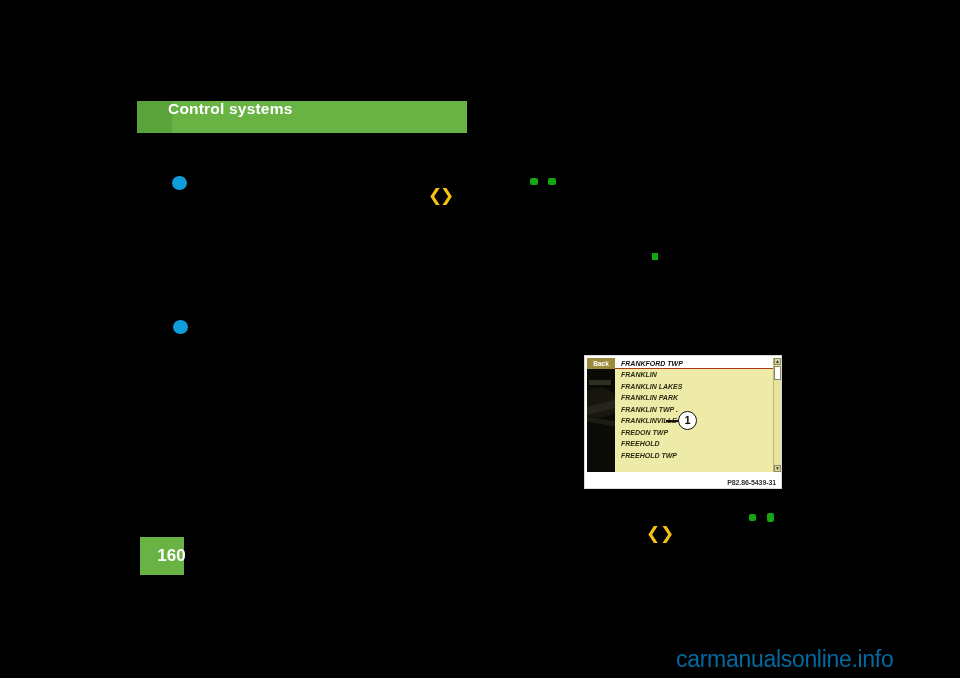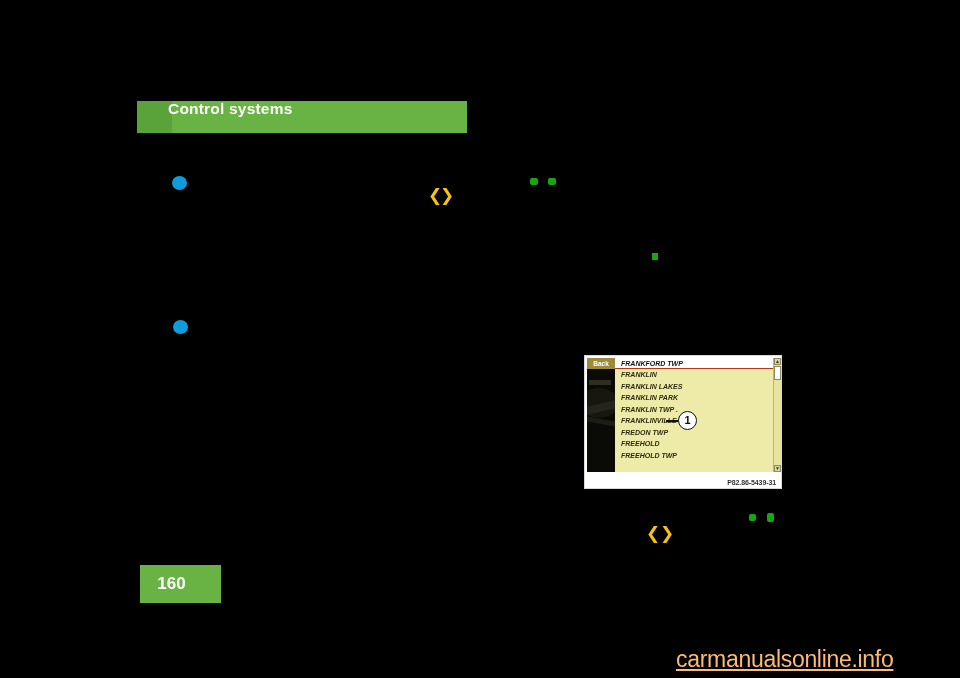--- a/index.html
+++ b/index.html
@@ -41,22 +41,22 @@
     font-size: 15.5px;
     font-weight: bold;
     letter-spacing: 0.2px;
     white-space: nowrap;
   }
 
   
   #page-number-box {
     position: absolute;
     left: 140px;
-    top: 565px;
-    width: 81px;
+    top: 537px;
+    width: 44px;
     height: 38px;
     background: #69b344;
   }
   #page-number-text {
     position: absolute;
     left: 0;
     top: 0;
     width: 63px;
     height: 38px;
     line-height: 38px;
@@ -281,25 +281,24 @@
     height: 2px;
     background: #111111;
     z-index: 4;
   }
 
   
   #watermark {
     position: absolute;
     left: 676px;
     top: 646px;
-    color: #fdba74;
+    color: #0369a1;
     font-size: 23px;
     letter-spacing: -0.3px;
     white-space: nowrap;
-    text-decoration: underline;
   }
 </style>
 </head>
 <body>
 
 <div id="chapter-header"></div>
 <div id="chapter-header-tab"></div>
 <div id="chapter-header-title">Control systems</div>
 
 <div class="blue-bullet" style="left:172px; top:176px;"></div>

